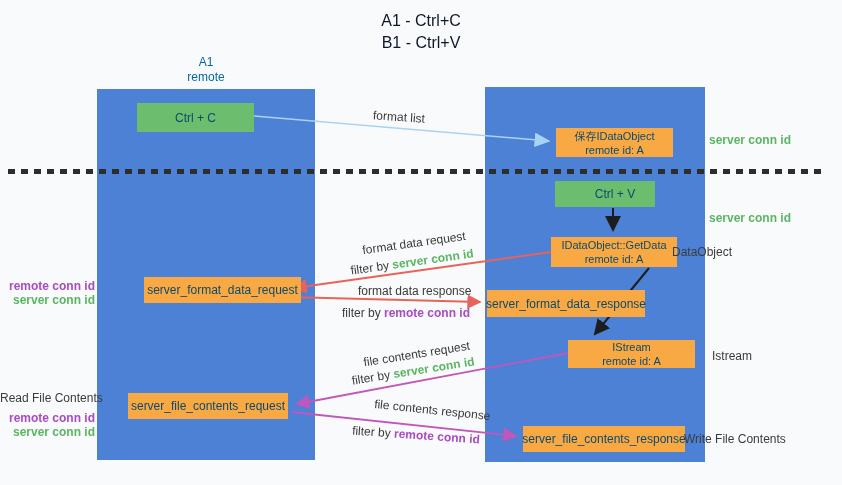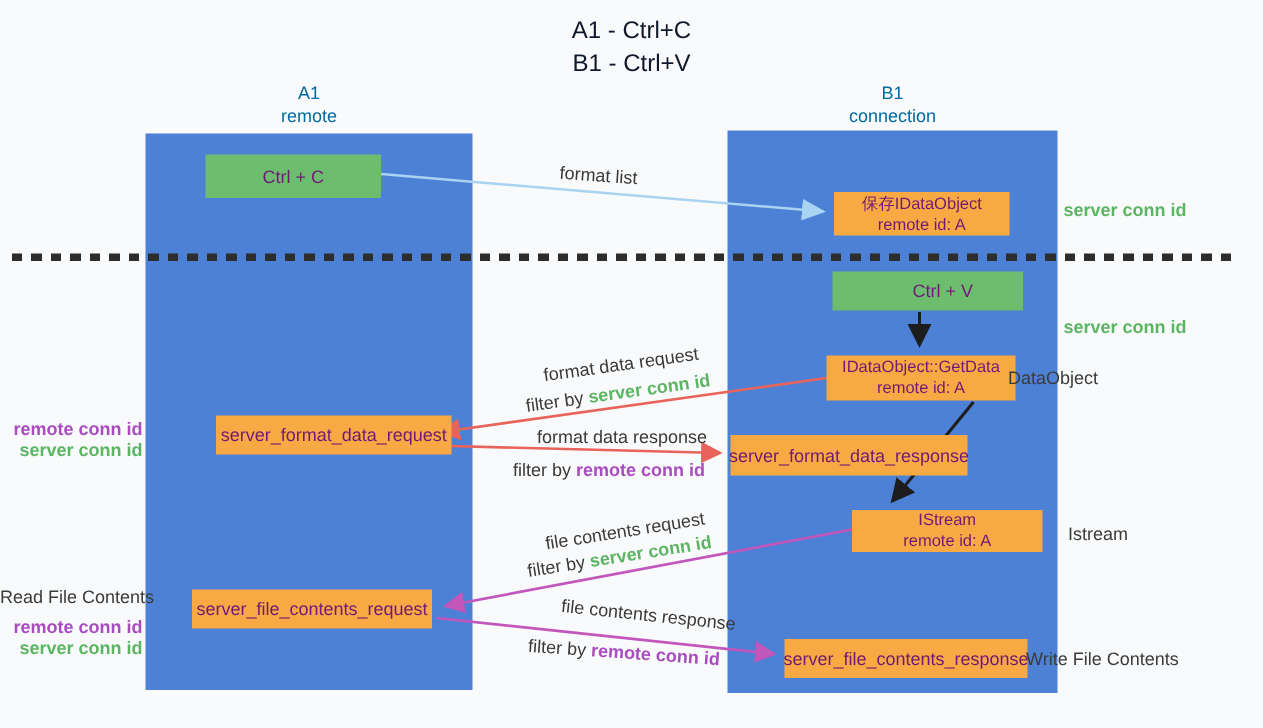--- a/index.html
+++ b/index.html
@@ -22,21 +22,21 @@
     text-align: center;
     font-size: 12px; line-height: 15px;
     color: #0369a1;
   }
   .lane {
     background: #4c81d6;
   }
   .node {
     display: flex; flex-direction: column;
     align-items: center; justify-content: center;
-    color: #701a75; text-align: center;
+    color: #0c4a6e; text-align: center;
   }
   .node.green { background: #6cbe6e; font-size: 12px; }
   .node.orange { background: #f8a943; font-size: 11px; line-height: 14px; }
   .node.orange.single { font-size: 12px; }
   .ann { font-size: 12px; color: #3b3b3b; white-space: nowrap; }
   .ann.green { color: #5bb563; font-weight: bold; }
   .ann.purple { color: #a84cc0; font-weight: bold; }
   .ann.right-align { text-align: right; }
   .arrow-label {
     font-size: 12px; color: #3a3a3a; white-space: nowrap;
@@ -56,24 +56,20 @@
 <div id="canvas">
 
   <div class="abs title">
     <div>A1 - Ctrl+C</div>
     <div>B1 - Ctrl+V</div>
   </div>
 
   <div class="abs lane-header" style="left:156px; top:55px; width:100px;">
     <div>A1</div>
     <div>remote</div>
-  </div>
-  <div class="abs lane-header" style="left:545px; top:55px; width:100px;">
-    <div>B1</div>
-    <div>connection</div>
   </div>
 
   <div class="abs lane" style="left:97px; top:89px; width:218px; height:371px;"></div>
   <div class="abs lane" style="left:485px; top:87px; width:220px; height:375px;"></div>
 
   <div class="abs dotted-line"></div>
 
   <svg class="abs arrows" width="842" height="485" viewBox="0 0 842 485">
     <defs>
       <marker id="m-blue" markerWidth="11" markerHeight="9" refX="9" refY="4.5" orient="auto">
@@ -100,21 +96,21 @@
 
   <div class="abs node green" style="left:137px; top:103px; width:117px; height:29px;">
     <span>Ctrl + C</span>
   </div>
 
   <div class="abs node orange" style="left:556px; top:128px; width:117px; height:29px;">
     <span>保存IDataObject</span>
     <span>remote id: A</span>
   </div>
 
-  <div class="abs node green" style="left:555px; top:181px; width:127px; height:26px;padding-left:20px;">
+  <div class="abs node green" style="left:555px; top:181px; width:100px; height:26px;padding-left:20px;">
     <span>Ctrl + V</span>
   </div>
 
   <div class="abs node orange" style="left:551px; top:237px; width:126px; height:30px;">
     <span>IDataObject::GetData</span>
     <span>remote id: A</span>
   </div>
 
   <div class="abs node orange" style="left:568px; top:340px; width:127px; height:28px;">
     <span>IStream</span>

